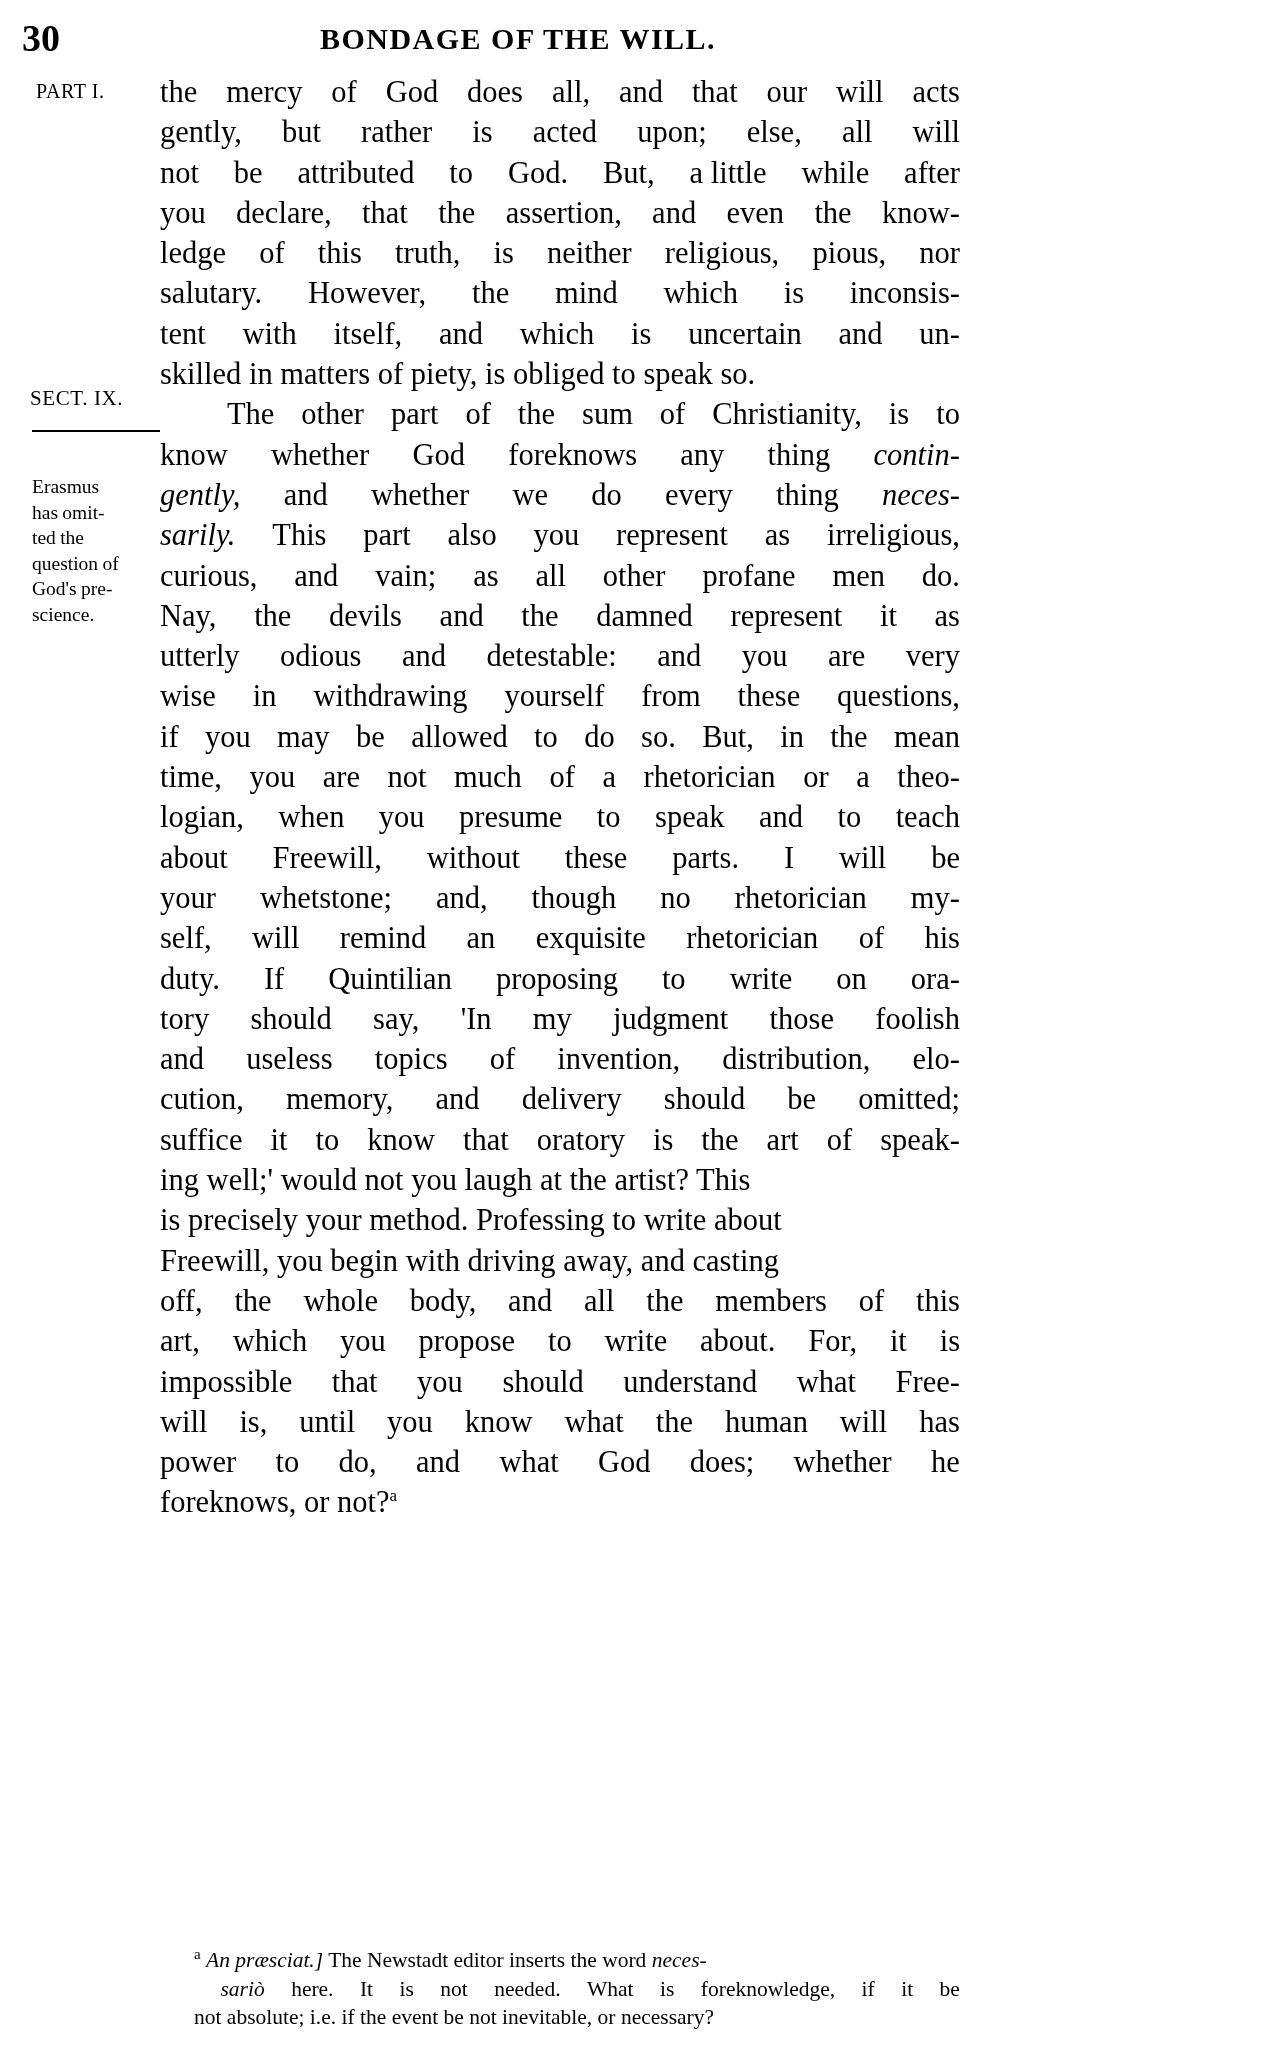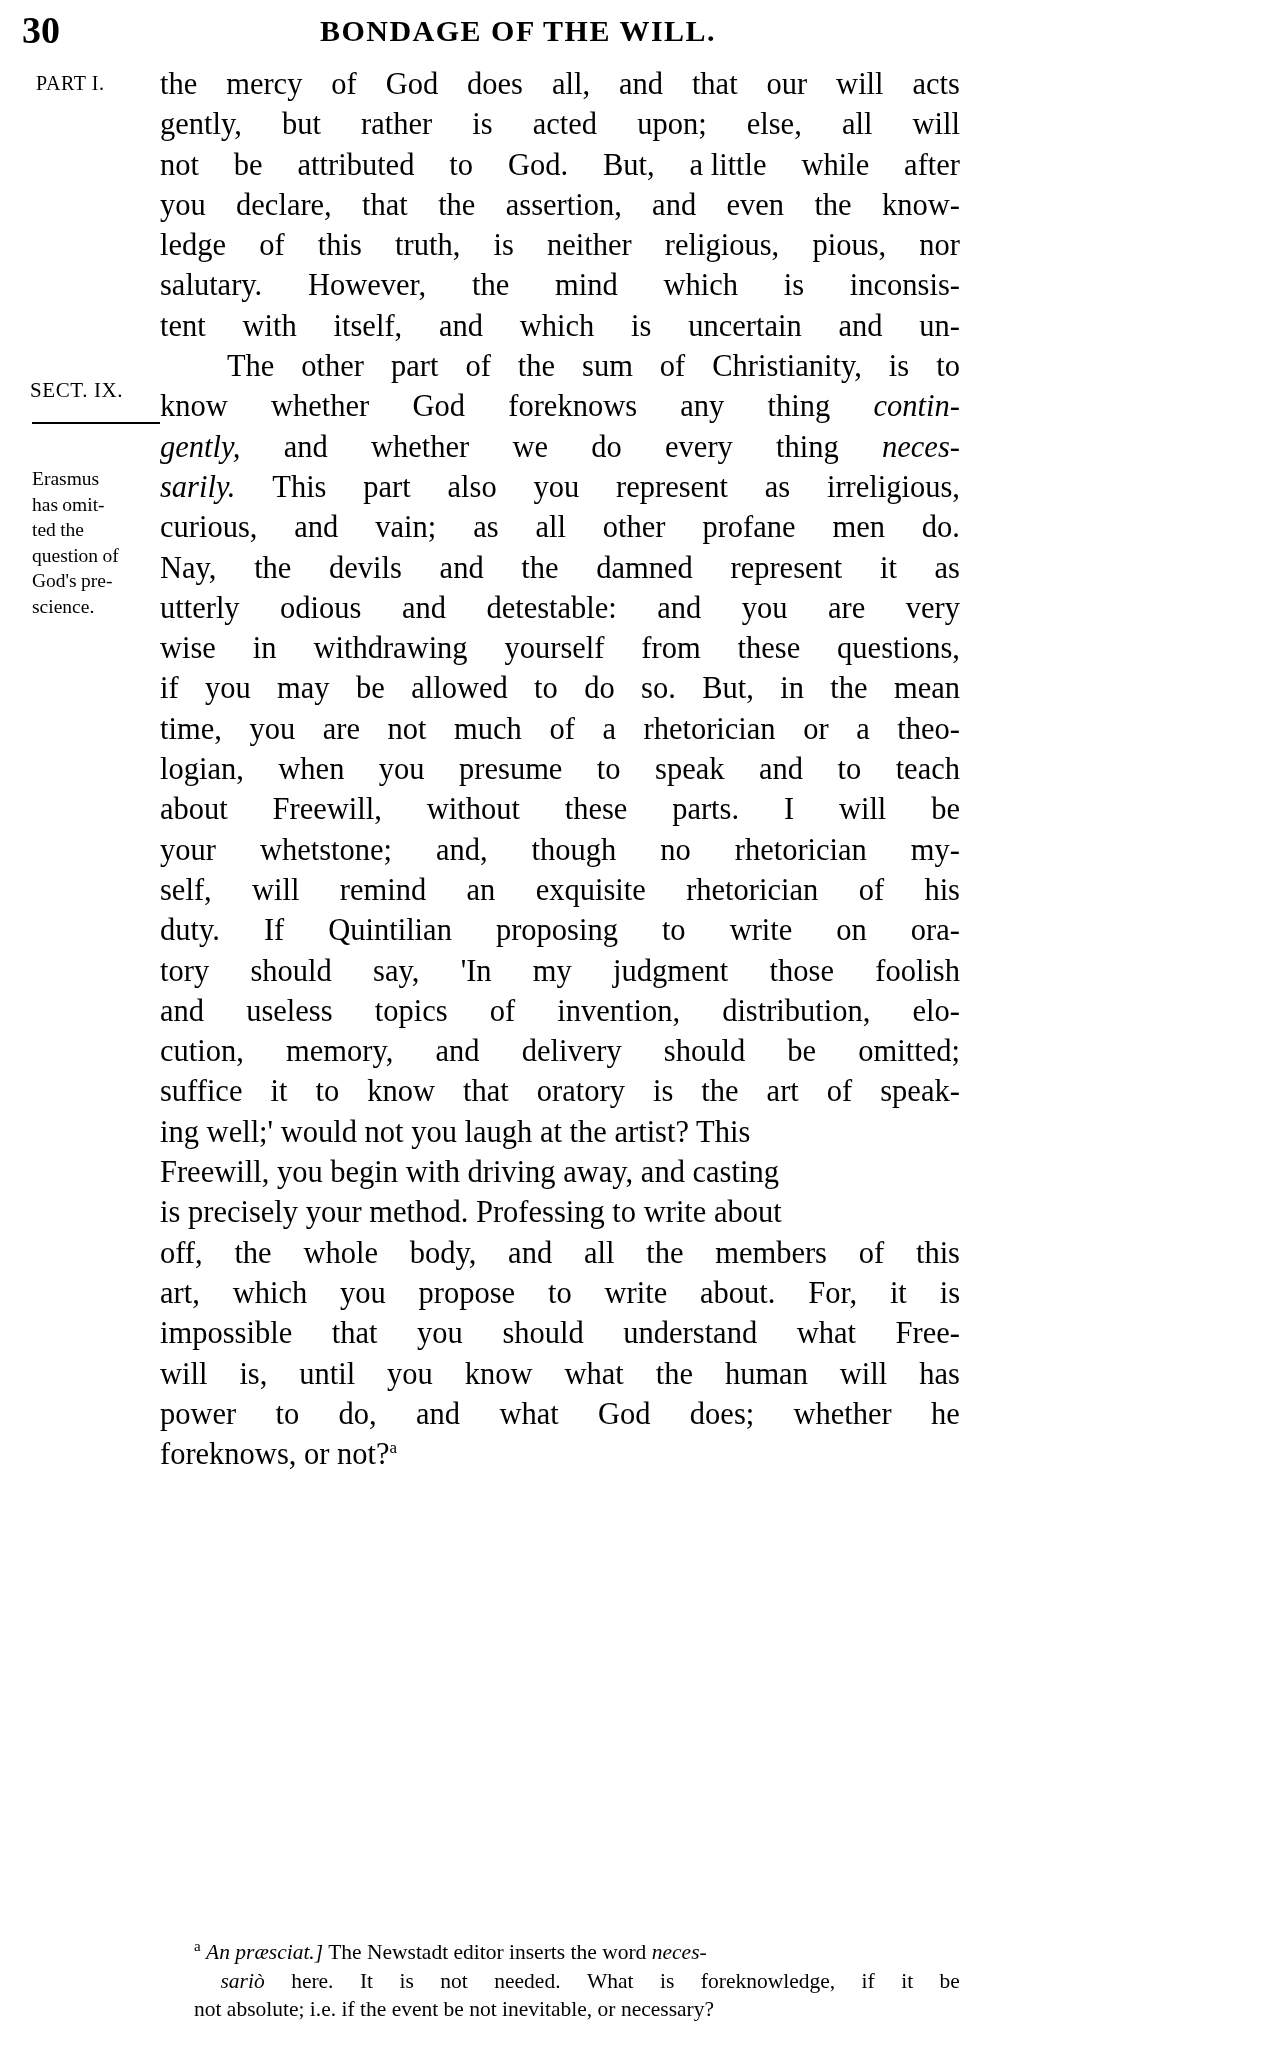--- a/index.html
+++ b/index.html
@@ -13,21 +13,21 @@
     height: 2068px;
     position: relative;
     overflow: hidden;
     font-family: "Liberation Serif", "DejaVu Serif", serif;
     color: #000000;
     -webkit-font-smoothing: none;
   }
 
   .page {
     position: absolute;
-    left: 0; top: 8px;
+    left: 0; top: 16px;
     width: 1276px;
     height: 1976px;
   }
 
   
   .header {
     position: absolute;
     left: 0; top: 0;
     width: 976px;
     height: 46px;
@@ -257,20 +257,21 @@
           <span class="w">tent</span>
           <span class="w">with</span>
           <span class="w">itself,</span>
           <span class="w">and</span>
           <span class="w">which</span>
           <span class="w">is</span>
           <span class="w">uncertain</span>
           <span class="w">and</span>
           <span class="w">un-</span>
         </div>
+        <div class="body-line flush">skilled in matters of piety, is obliged to speak so.</div>
         <div class="body-line just">
           <span class="indent"></span>
           <span class="w">The</span>
           <span class="w">other</span>
           <span class="w">part</span>
           <span class="w">of</span>
           <span class="w">the</span>
           <span class="w">sum</span>
           <span class="w">of</span>
           <span class="w">Christianity,</span>
@@ -459,22 +460,22 @@
           <span class="w">know</span>
           <span class="w">that</span>
           <span class="w">oratory</span>
           <span class="w">is</span>
           <span class="w">the</span>
           <span class="w">art</span>
           <span class="w">of</span>
           <span class="w">speak-</span>
         </div>
         <div class="body-line flush">ing well;' would not you laugh at the artist? This</div>
+        <div class="body-line flush">is precisely your method. Professing to write about</div>
         <div class="body-line flush">Freewill, you begin with driving away, and casting</div>
-        <div class="body-line flush">is precisely your method. Professing to write about</div>
         <div class="body-line just">
           <span class="w">off,</span>
           <span class="w">the</span>
           <span class="w">whole</span>
           <span class="w">body,</span>
           <span class="w">and</span>
           <span class="w">all</span>
           <span class="w">the</span>
           <span class="w">members</span>
           <span class="w">of</span>

